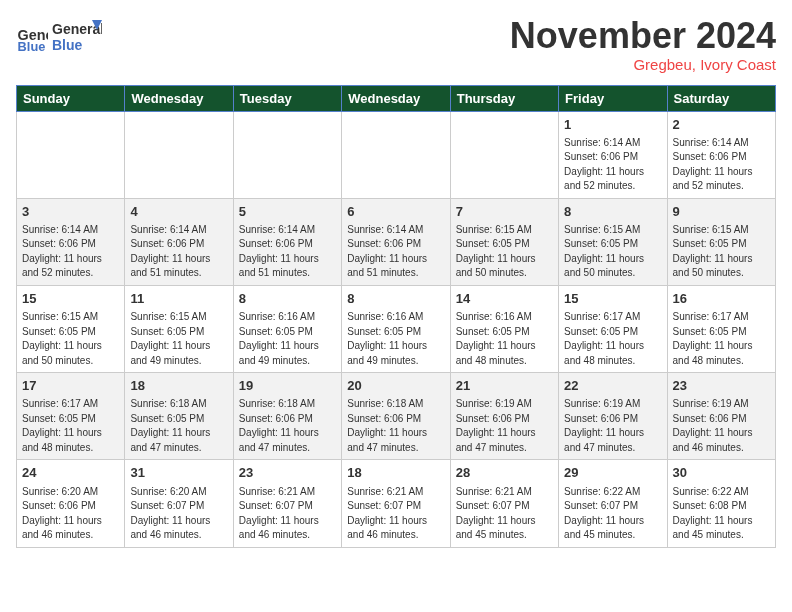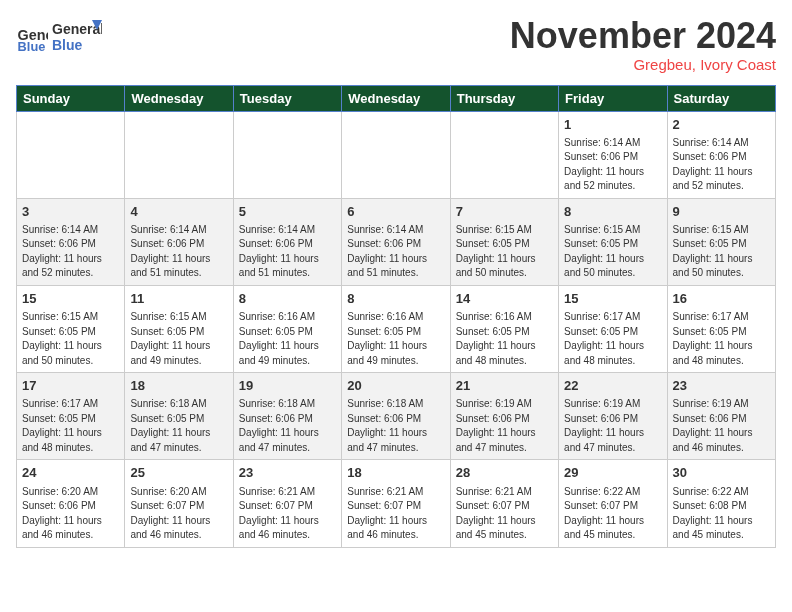--- a/index.html
+++ b/index.html
@@ -299,21 +299,21 @@
       </tr>
       <tr class="row-odd">
         <td>
           <span class="day-number">24</span>
           <div class="day-info" style="white-space: pre-line;">Sunrise: 6:20 AM
 Sunset: 6:06 PM
 Daylight: 11 hours
 and 46 minutes.</div>
         </td>
         <td>
-          <span class="day-number">25</span>
+          <span class="day-number">31</span>
           <div class="day-info" style="white-space: pre-line;">Sunrise: 6:20 AM
 Sunset: 6:07 PM
 Daylight: 11 hours
 and 46 minutes.</div>
         </td>
         <td>
           <span class="day-number">23</span>
           <div class="day-info" style="white-space: pre-line;">Sunrise: 6:21 AM
 Sunset: 6:07 PM
 Daylight: 11 hours

